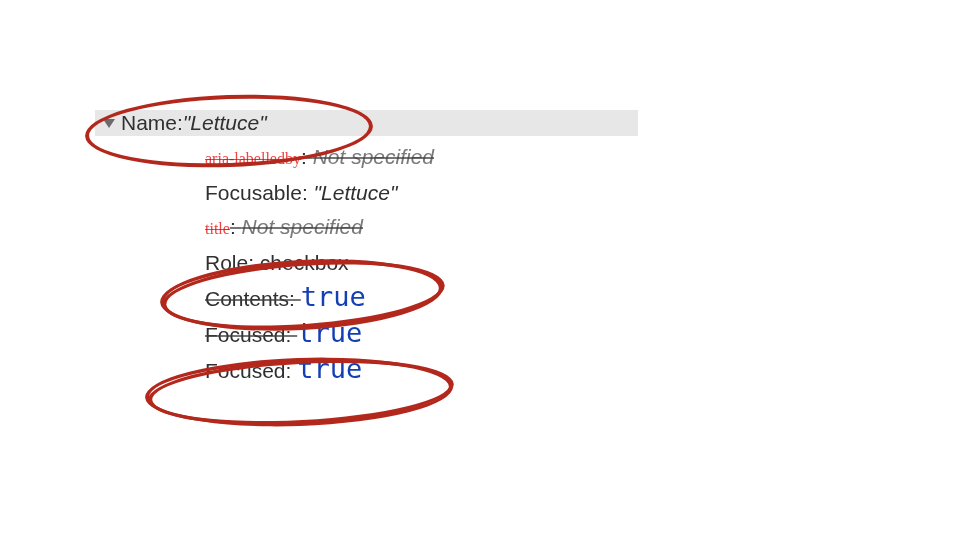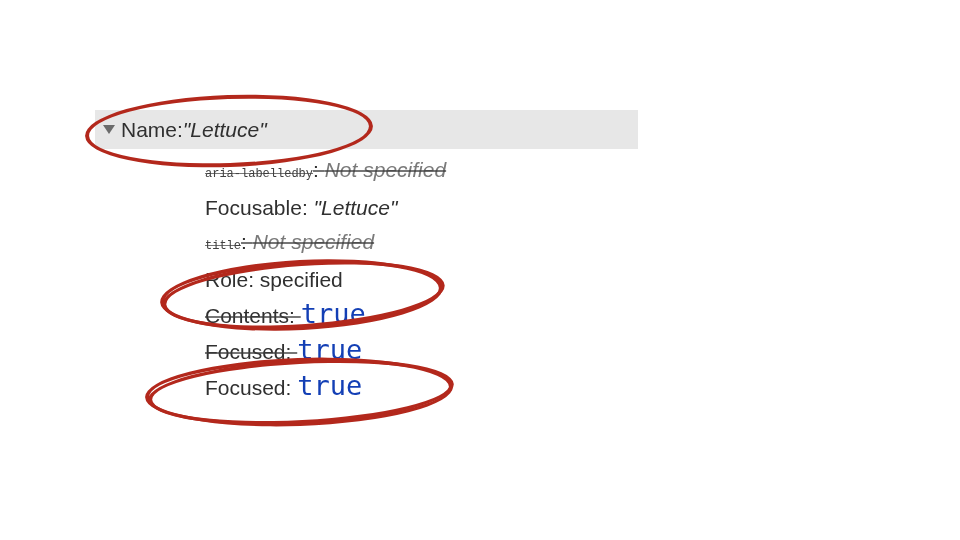--- a/index.html
+++ b/index.html
@@ -16,21 +16,21 @@
     position: relative;
     margin-top: 110px;
     margin-left: 95px;
     width: 640px;
   }
   .header-row {
     position: relative;
     display: flex;
     align-items: center;
     background: #e7e7e7;
-    height: 39px;
+    height: 26px;
     padding-left: 8px;
     width: 535px;
   }
   .disclosure {
     width: 0;
     height: 0;
     border-left: 6px solid transparent;
     border-right: 6px solid transparent;
     border-top: 9px solid #6b6b6b;
     margin-right: 6px;
@@ -44,23 +44,23 @@
   }
   .detail-block {
     margin-left: 110px;
     margin-top: 4px;
     line-height: 34px;
   }
   .row {
     white-space: nowrap;
   }
   .aria {
-    font-family: Liberation Mono, monospace;
-    font-size: 12px;
-    color: #404040;
+    font-family: Liberation Serif, serif;
+    font-size: 16px;
+    color: #ef4444;
   }
   .not-spec {
     font-style: italic;
     color: #7a7a7a;
     text-align: center;
   }
   .strike .aria,
   .strike .not-spec,
   .strike .key {
     text-decoration: line-through;
@@ -113,21 +113,21 @@
     </div>
 
     <div class="row strike">
       <span class="aria">title</span><span class="key">: </span><span class="not-spec">Not specified</span>
     </div>
   </div>
 
   <div class="block2">
 
     <div class="row">
-      <span class="key">Role: </span><span class="key">specified</span>
+      <span class="key">Role: </span><span class="key">checkbox</span>
     </div>
 
     <div class="row strike">
       <span class="key">Contents: </span><span class="code-blue">true</span>
     </div>
 
     <div class="row strike">
       <span class="key">Focused: </span><span class="code-blue">true</span>
     </div>
 

